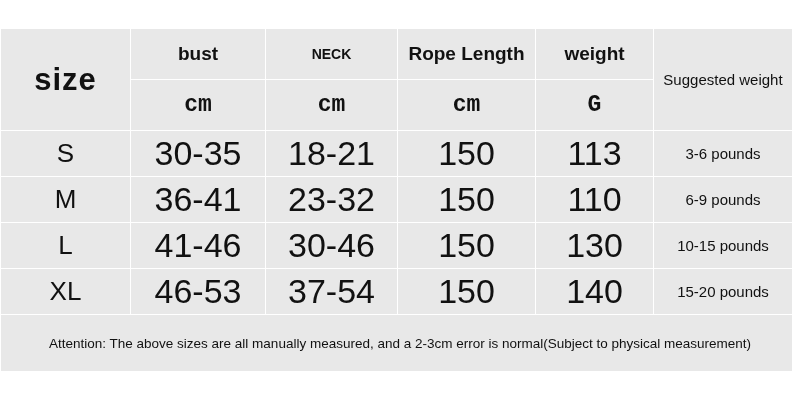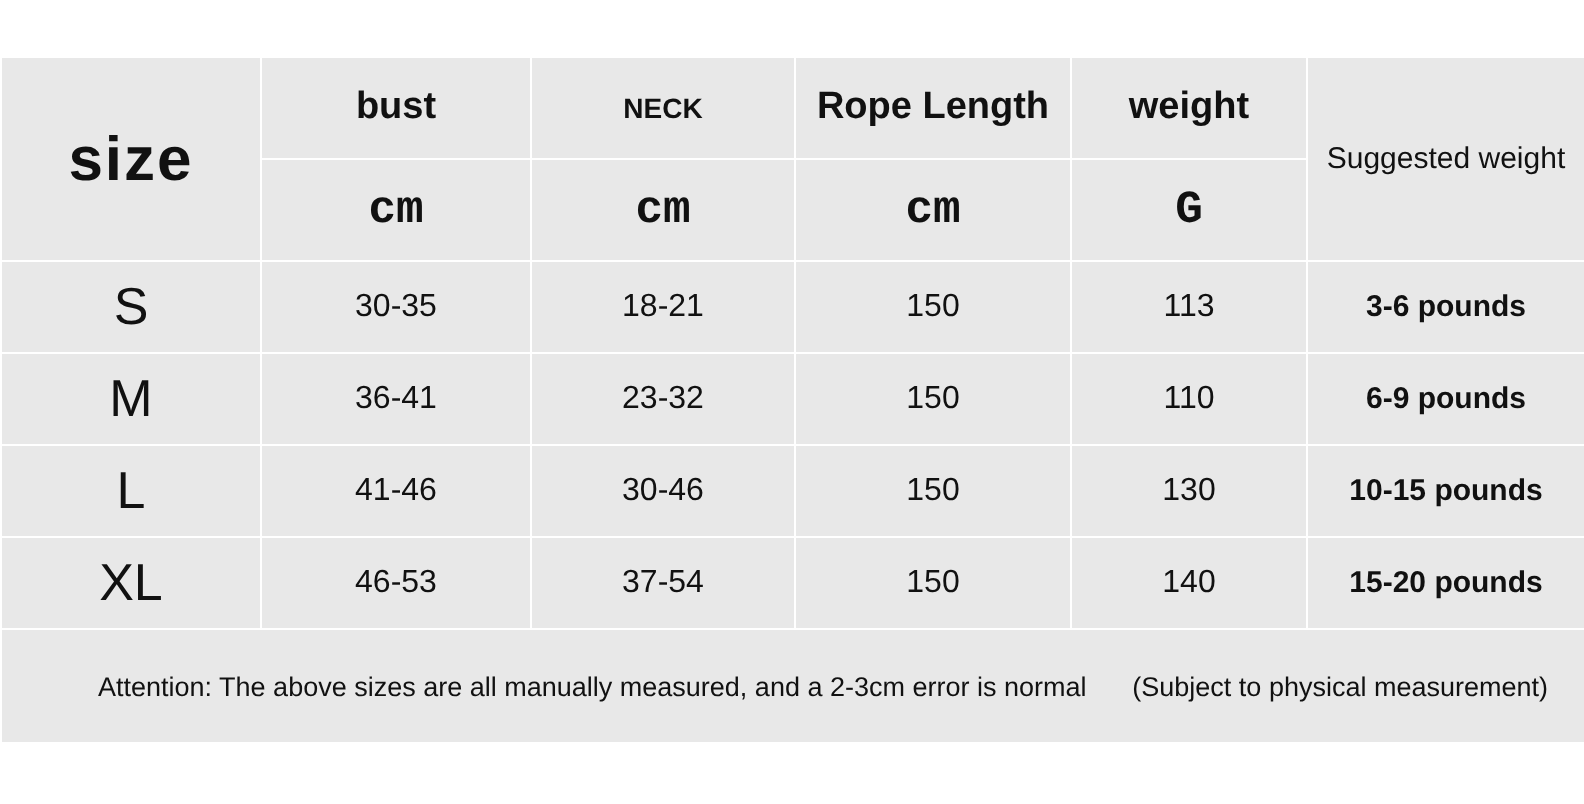--- a/index.html
+++ b/index.html
@@ -72,37 +72,37 @@
   .hdr-suggest {
     font-size: 15px;
     font-weight: 500;
   }
   .row-label {
     font-size: 26px;
     font-weight: 500;
     height: 45px;
   }
   .row-value {
-    font-size: 16px;
+    font-size: 34px;
     font-weight: 500;
   }
   .row-suggest {
     font-size: 15px;
-    font-weight: 700;
+    font-weight: 400;
     margin-top: 12px;
   }
   .note-row td {
     height: 56px;
     border: 1px solid #ffffff;
   }
   .note-inner {
     display: flex;
     align-items: center;
-    justify-content: space-between;
-    padding: 0 18px 0 48px;
+    justify-content: flex-start;
+    padding: 0 35px 0 48px;
     box-sizing: border-box;
     width: 100%;
     font-size: 13.5px;
     font-weight: 500;
     color: #111111;
   }
   .note-left { text-align: left; }
   .note-right { text-align: right; }
 </style>
 </head>

